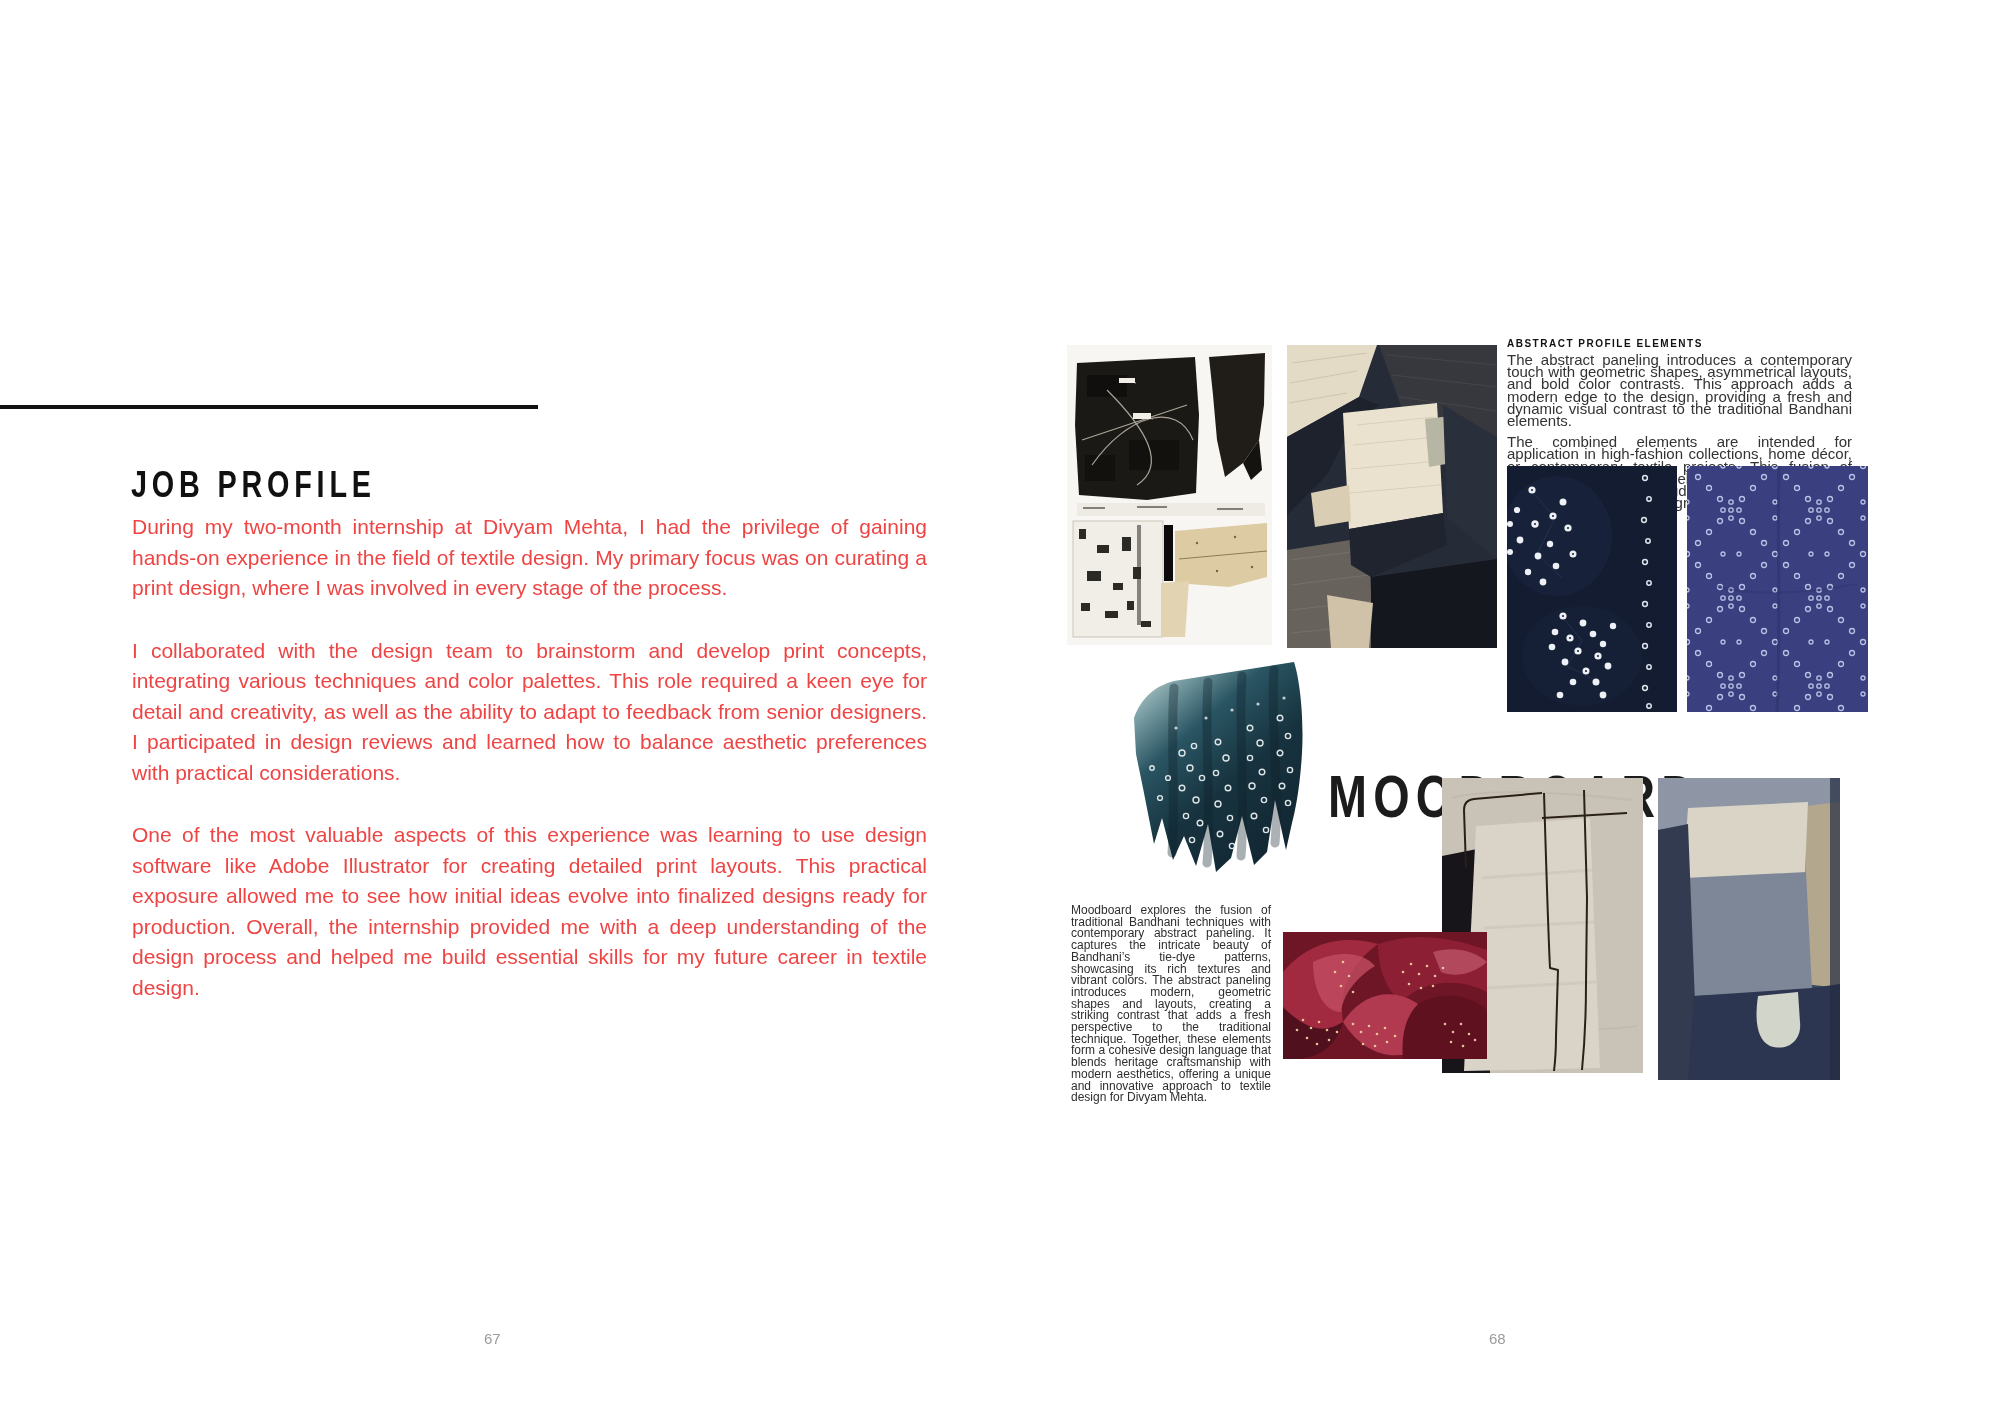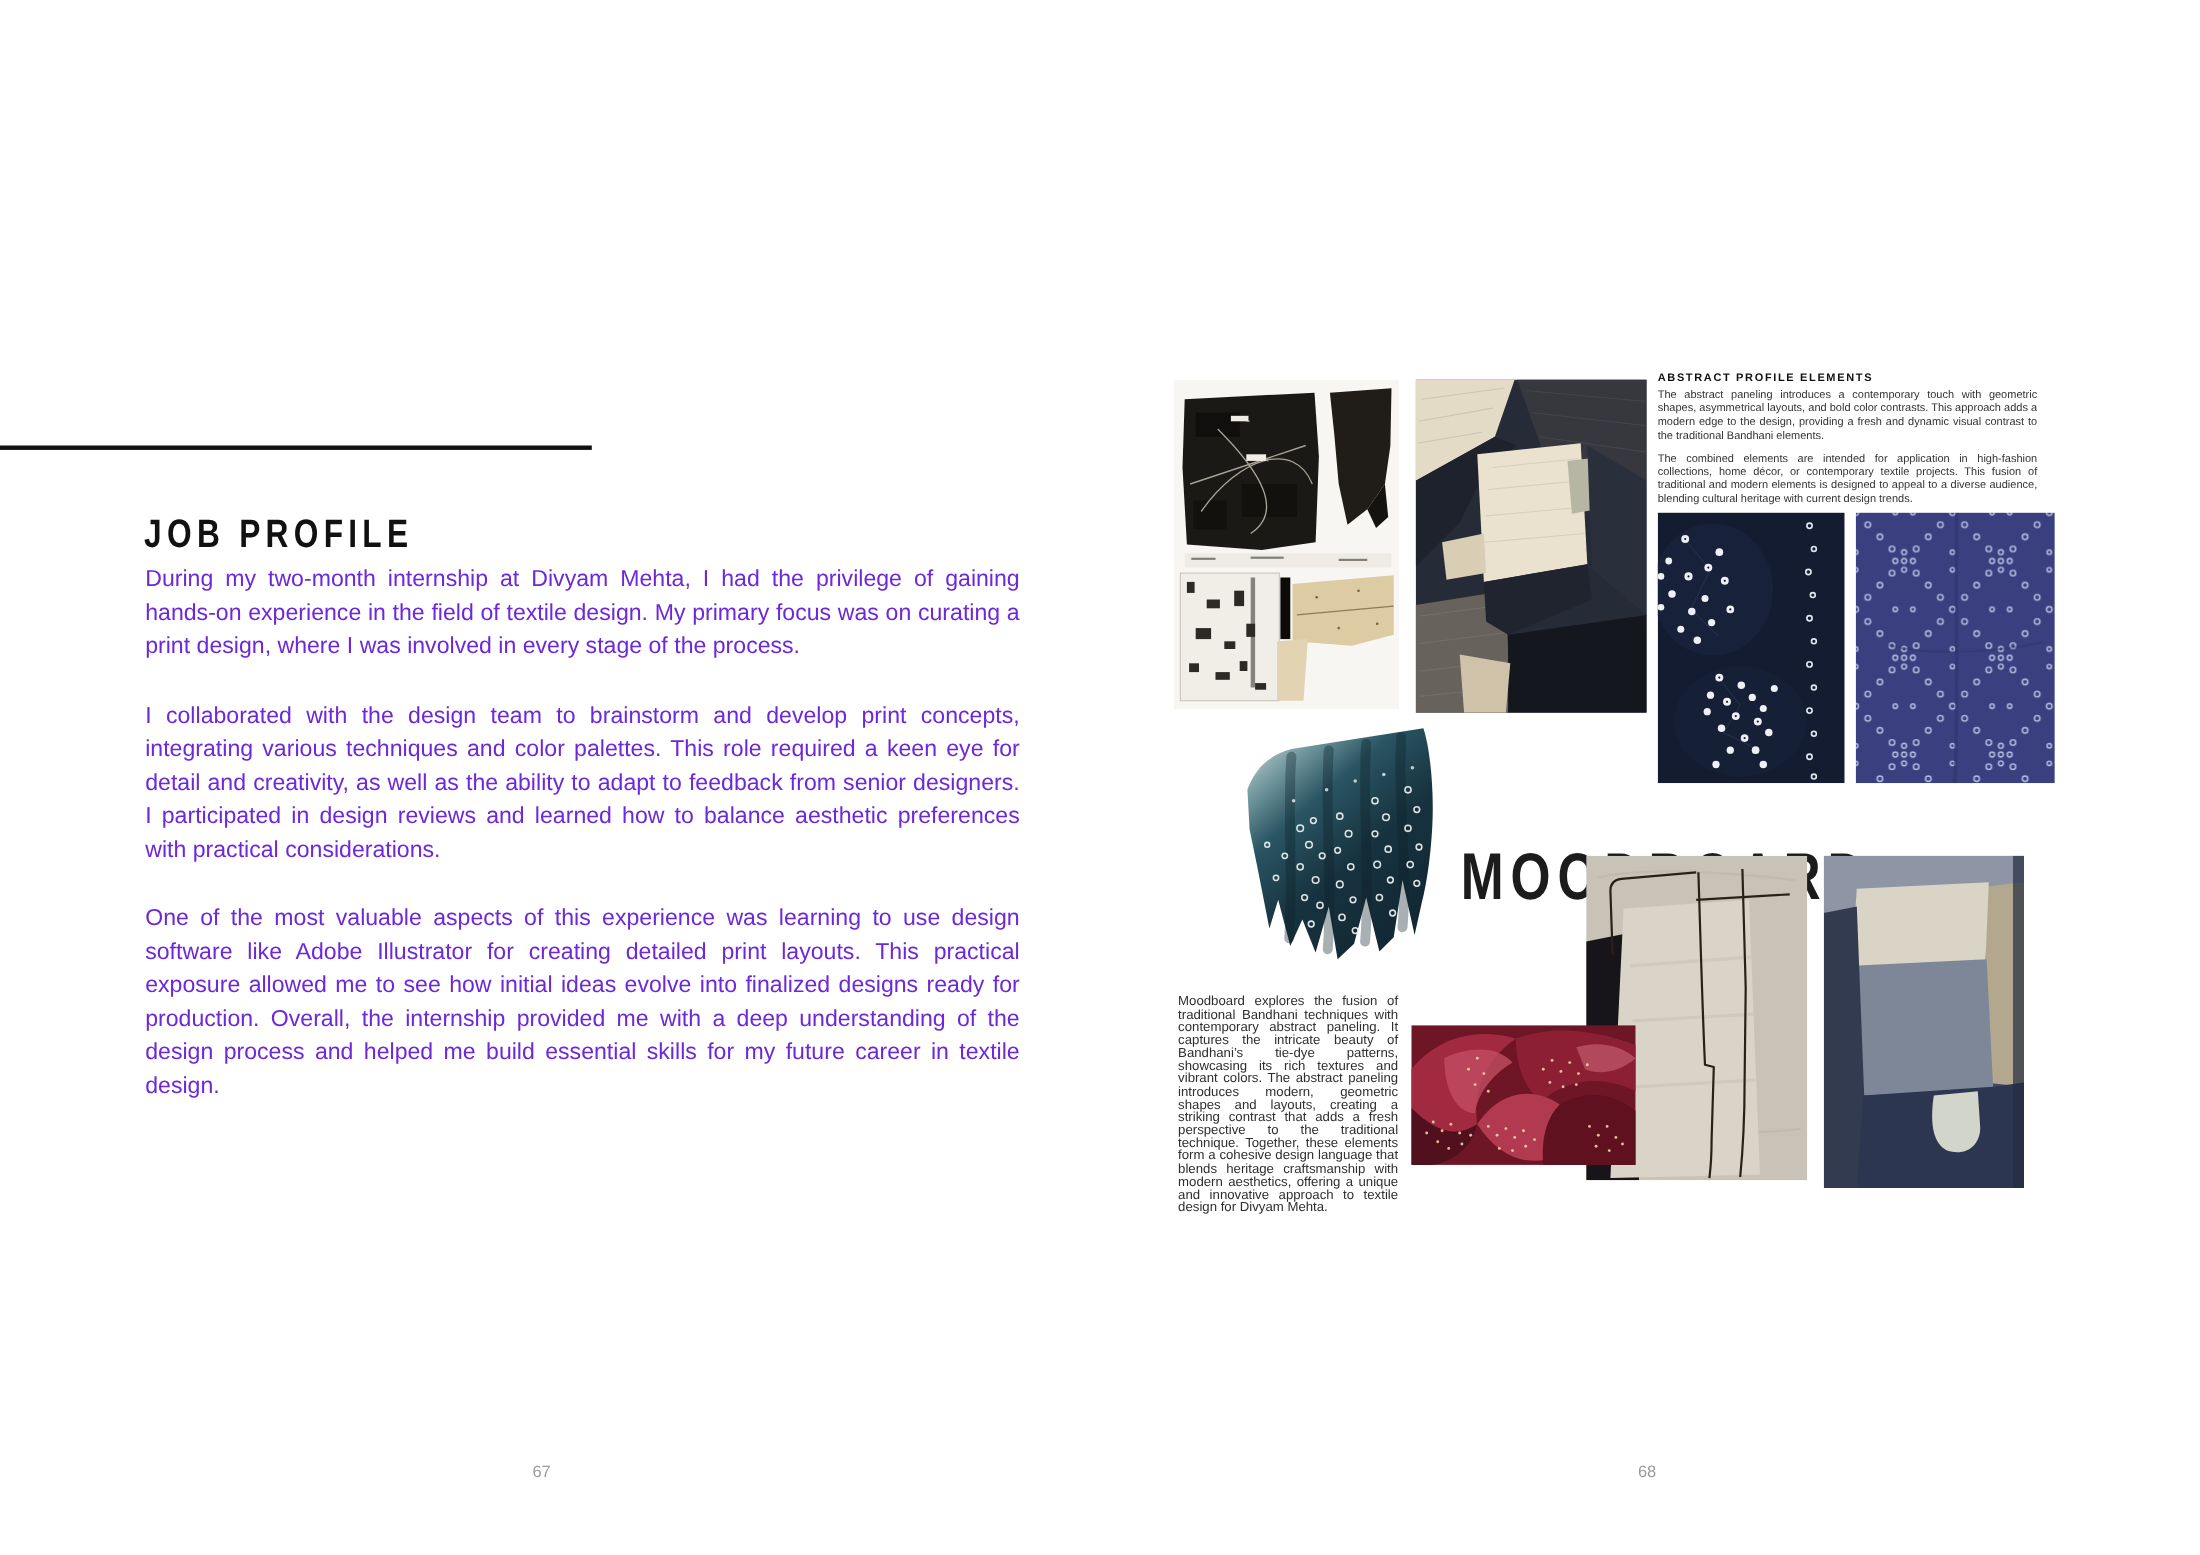--- a/index.html
+++ b/index.html
@@ -8,32 +8,32 @@
     overflow:hidden;font-family:"Liberation Sans", sans-serif;color:#1f1f1f;
   }
   .abs{position:absolute;}
   
   .rule{left:0;top:405px;width:538px;height:4px;background:#111;}
   .job-title{
     left:131px;top:440px;font-size:36px;font-weight:bold;color:#111;
     letter-spacing:6px;transform:scaleX(.8);transform-origin:left top;white-space:nowrap;
   }
   .left-text{left:132px;top:512px;width:795px;font-size:21px;line-height:30.5px;
-    text-align:justify;color:#6d28d9;}
+    text-align:justify;color:#ef4444;}
   .left-text p{margin:0 0 32px 0;}
   .pagenum{font-size:15px;color:#9b9b9b;}
   .pagenum.p67{left:484px;top:1330px;}
   .pagenum.p68{left:1489px;top:1330px;}
   
   .img{display:block;}
   .img-a{left:1067px;top:345px;width:205px;height:300px;}
   .img-b{left:1287px;top:345px;width:210px;height:303px;}
   .abstract-block{left:1507px;top:338px;width:361px;}
   .abstract-block h4{margin:0 0 5px 0;font-size:10px;letter-spacing:1.5px;color:#111;}
-  .abstract-block p{margin:0 16px 9px 0;font-size:10px;line-height:12.2px;text-align:justify;color:#333;}
+  .abstract-block p{margin:0 16px 9px 0;font-size:15px;line-height:12.2px;text-align:justify;color:#333;}
   .img-c{left:1507px;top:466px;width:170px;height:246px;}
   .img-d{left:1687px;top:466px;width:181px;height:246px;}
   .img-e{left:1112px;top:658px;width:198px;height:222px;}
   .moodboard-title{
     left:1328px;top:712px;font-size:60px;font-weight:bold;color:#1c1c1c;
     letter-spacing:8px;transform:scaleX(.78);transform-origin:left top;white-space:nowrap;
   }
   .img-f{left:1442px;top:778px;width:201px;height:295px;}
   .img-g{left:1658px;top:778px;width:182px;height:302px;}
   .img-h{left:1283px;top:932px;width:204px;height:127px;z-index:5;}

